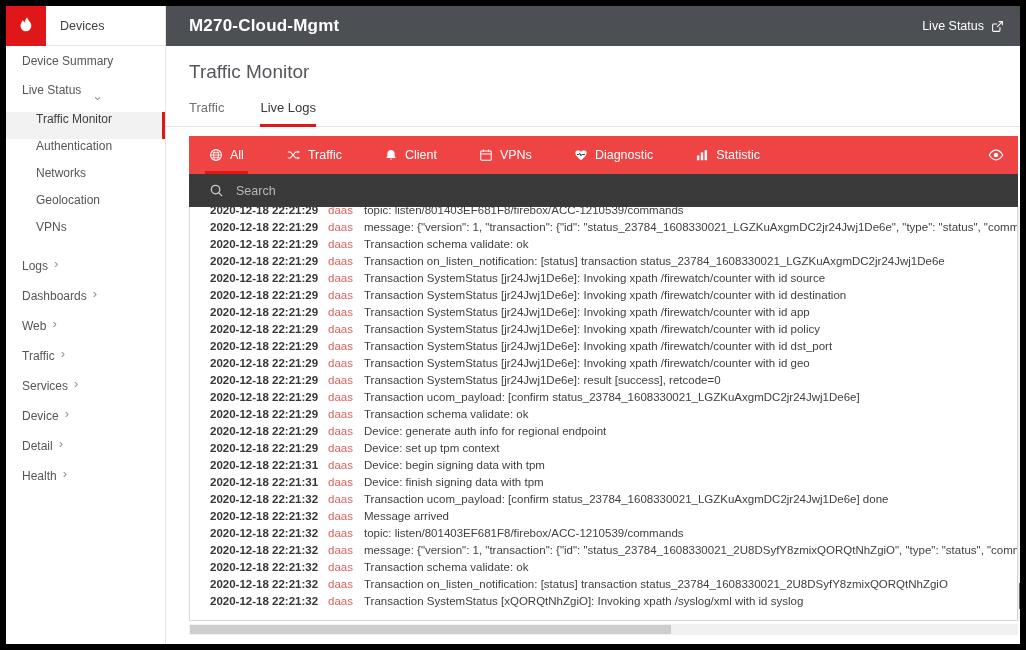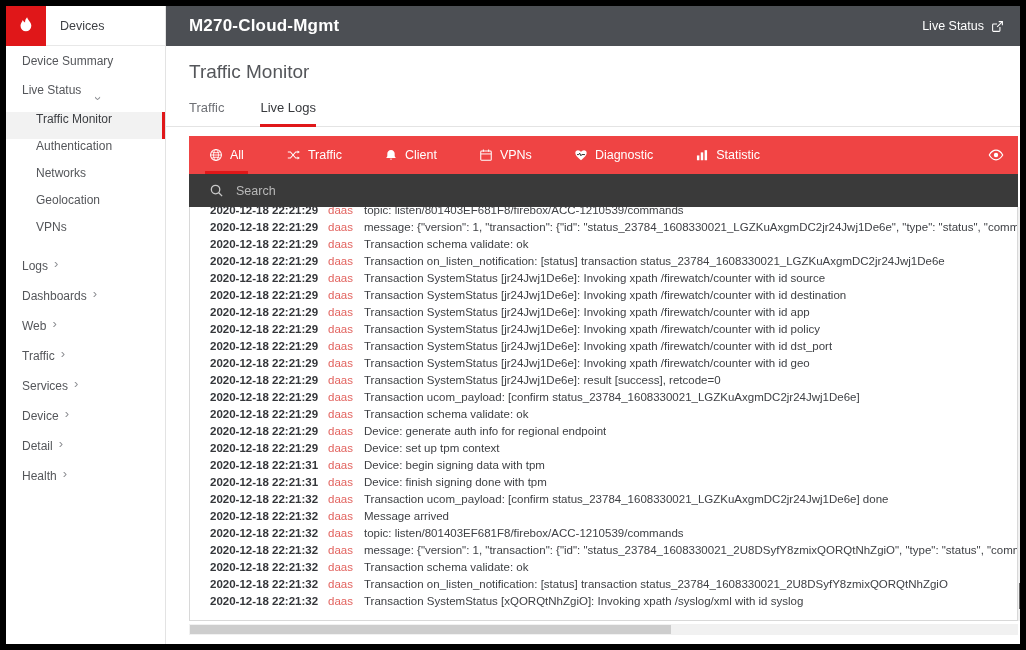--- a/index.html
+++ b/index.html
@@ -325,21 +325,21 @@
 
   <div class="log-row">
     <span class="log-time">2020-12-18 22:21:31</span>
     <span class="log-src">daas</span>
     <span class="log-msg">Device: begin signing data with tpm</span>
   </div>
 
   <div class="log-row">
     <span class="log-time">2020-12-18 22:21:31</span>
     <span class="log-src">daas</span>
-    <span class="log-msg">Device: finish signing done with tpm</span>
+    <span class="log-msg">Device: finish signing data with tpm</span>
   </div>
 
   <div class="log-row">
     <span class="log-time">2020-12-18 22:21:32</span>
     <span class="log-src">daas</span>
     <span class="log-msg">Transaction ucom_payload: [confirm status_23784_1608330021_LGZKuAxgmDC2jr24Jwj1De6e] done</span>
   </div>
 
   <div class="log-row">
     <span class="log-time">2020-12-18 22:21:32</span>

